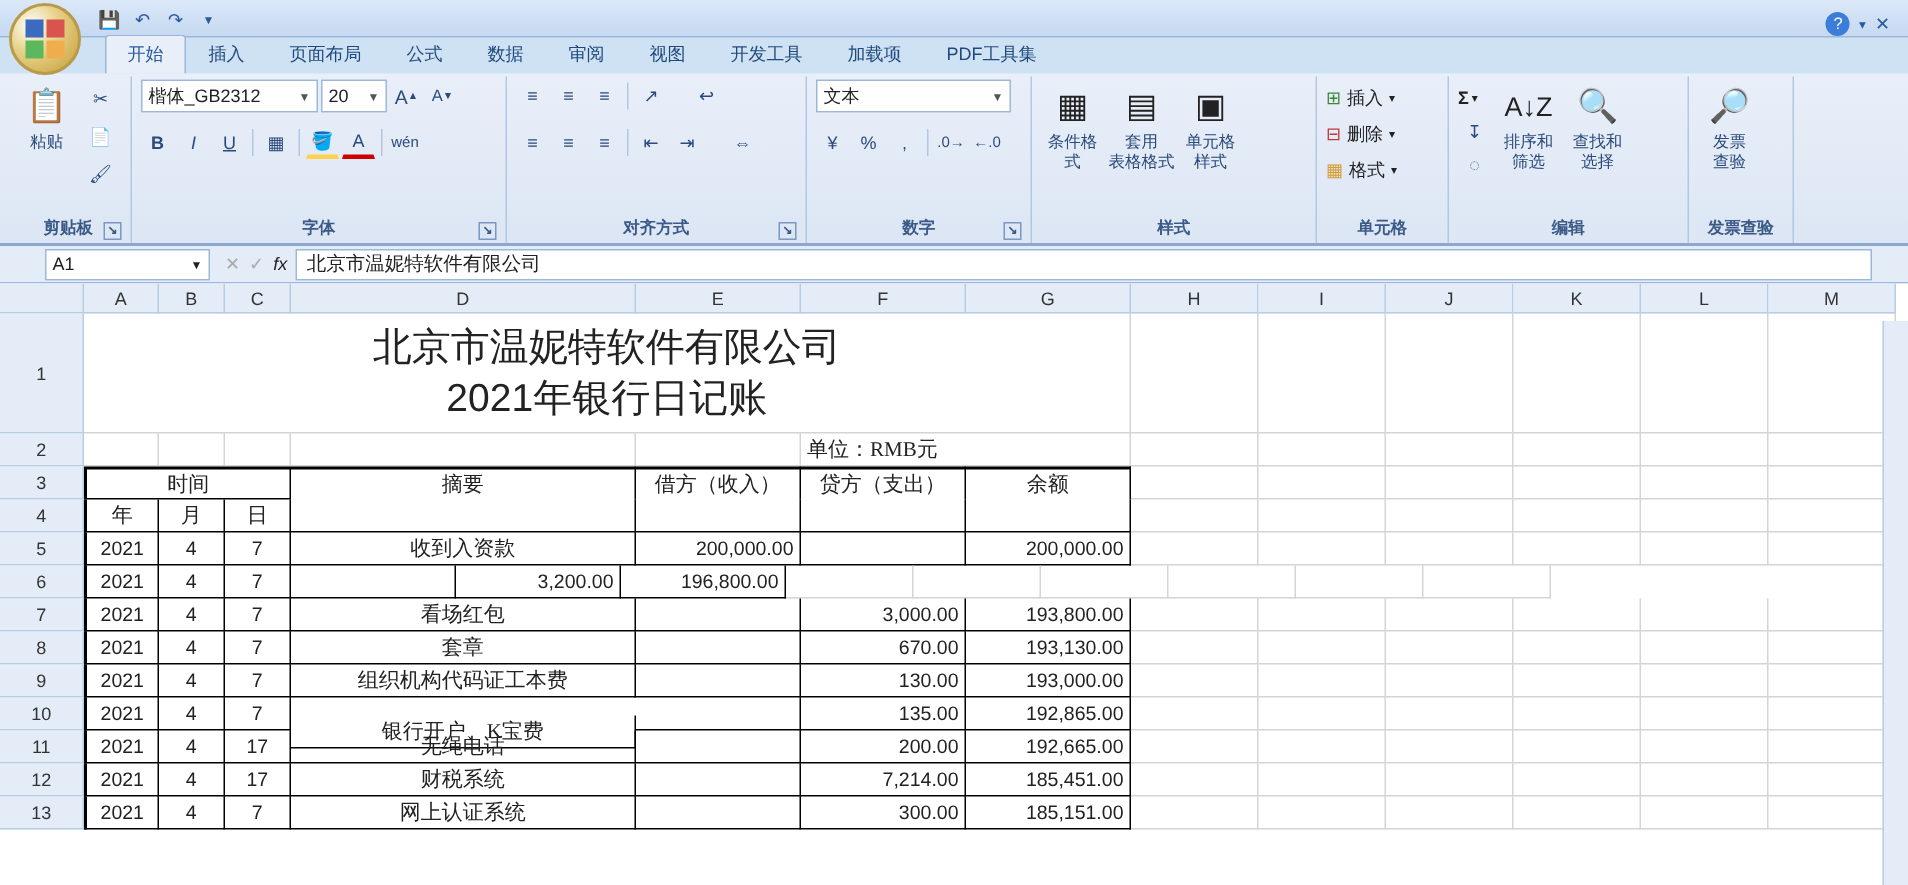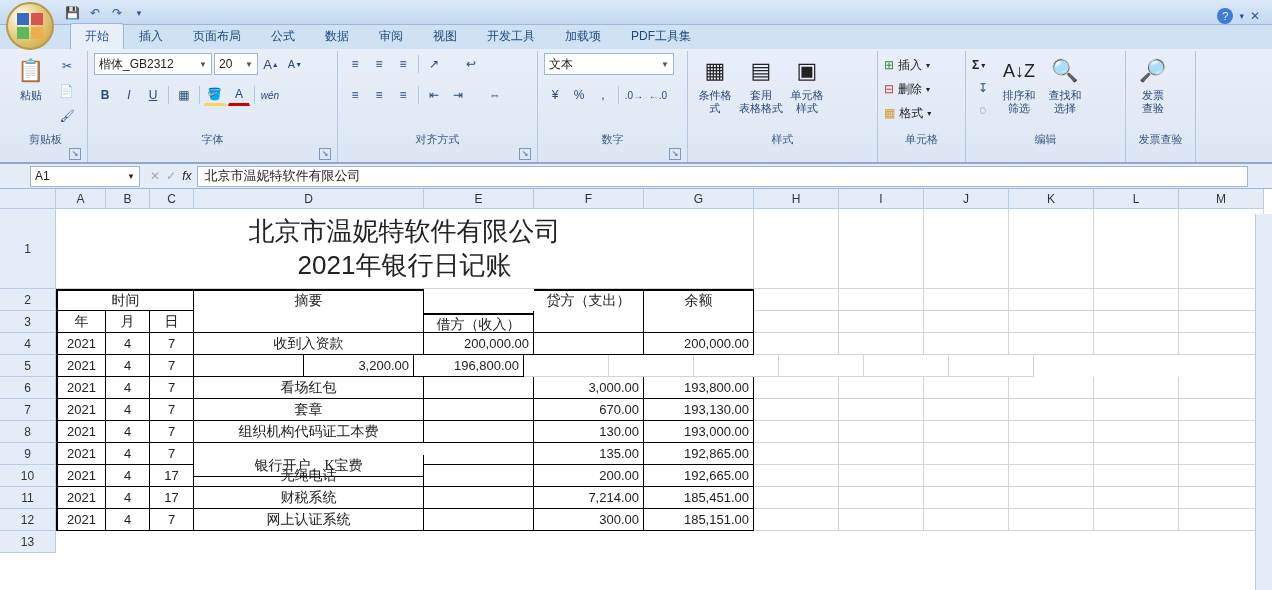--- a/index.html
+++ b/index.html
@@ -14,21 +14,21 @@
 .qat-item { width:18px; height:18px; display:flex; align-items:center; justify-content:center; color:#2a5a9e; }
 .tabs { height:24px; display:flex; align-items:flex-end; margin-left:70px; }
 .tab { padding:4px 14px; color:#1f497d; cursor:pointer; border:1px solid transparent; border-bottom:none; font-size:12px; }
 .tab.active { background:#e9eff9; border-color:#9bb7d9; border-top-left-radius:3px; border-top-right-radius:3px; color:#2a5a9e; }
 .help-area { margin-left:auto; display:flex; align-items:center; gap:6px; padding-right:12px; color:#2a5a9e; }
 
 
 .ribbon { height:115px; background:linear-gradient(#e9eff9,#dce6f4); border-bottom:2px solid #8ba8ce; display:flex; padding:2px 4px 0 4px; }
 .group { border-right:1px solid #b4c7e0; padding:2px 6px 0 6px; display:flex; flex-direction:column; }
 .group-body { flex:1; display:flex; align-items:flex-start; gap:4px; }
-.group-label { text-align:center; font-size:11px; color:#3b5a88; padding:2px 0 15px; position:relative; }
+.group-label { text-align:center; font-size:11px; color:#3b5a88; padding:2px 0 3px; position:relative;font-weight:bold; }
 .group-label .launcher { position:absolute; right:0; bottom:2px; width:12px; height:12px; border:1px solid #7a98c2; font-size:8px; line-height:10px; text-align:center; color:#3b5a88; }
 .big-btn { width:42px; display:flex; flex-direction:column; align-items:center; gap:2px; padding:2px; cursor:pointer; }
 .big-btn .ico { width:32px; height:32px; display:flex; align-items:center; justify-content:center; font-size:22px; }
 .big-btn .lbl { font-size:11px; text-align:center; line-height:13px; color:#2a4a7a; }
 .small-row { display:flex; gap:2px; }
 .small-btn { width:22px; height:22px; border:1px solid transparent; display:flex; align-items:center; justify-content:center; cursor:pointer; font-size:12px; color:#2a4a7a; }
 .combo { height:22px; border:1px solid #9bb7d9; background:#fff; display:flex; align-items:center; padding:0 4px; font-size:12px; }
 .combo .dd { margin-left:auto; font-size:8px; color:#555; }
 .vcol { display:flex; flex-direction:column; gap:3px; }
 .sep { width:1px; background:#b4c7e0; margin:2px 2px; }
@@ -140,21 +140,21 @@
           </div>
         <div class="small-btn">
             <u>U</u>
           </div>
         <div class="sep"></div>
         <div class="small-btn">▦</div>
         <div class="sep"></div>
         <div class="small-btn" style="border-bottom:3px solid #ffd24d;">🪣</div>
         <div class="small-btn" style="border-bottom:3px solid #c00;">A</div>
         <div class="sep"></div>
-        <div class="small-btn" style="font-size:10px;font-style:italic;">wén</div>
+        <div class="small-btn" style="font-size:10px;">wén</div>
       </div>
     </div>
     <div class="group-label"><span>字体</span><span class="launcher">↘</span></div>
   </div>
 
   <div class="group" style="width:200px;">
     <div class="group-body vcol">
       <div class="small-row">
         <div class="small-btn">≡</div>
         <div class="small-btn">≡</div>
@@ -329,23 +329,37 @@
           </div>
         </div>
         <div class="cell " style="width: 85px; height: 80px;"></div>
         <div class="cell " style="width: 85px; height: 80px;"></div>
         <div class="cell " style="width: 85px; height: 80px;"></div>
         <div class="cell " style="width: 85px; height: 80px;"></div>
         <div class="cell " style="width: 85px; height: 80px;"></div>
         <div class="cell " style="width: 85px; height: 80px;"></div>
       </div>
       <div class="row" style="height: 22px;">
+        <div class="cell " style="width: 50px; height: 22px;"></div>
+        <div class="cell " style="width: 44px; height: 22px;"></div>
+        <div class="cell " style="width: 44px; height: 22px;"></div>
+        <div class="cell " style="width: 230px; height: 22px;"></div>
+        <div class="cell " style="width: 110px; height: 22px;"></div>
+        <div class="cell " style="width: 220px; height: 22px; justify-content: flex-start;">单位：RMB元</div>
+        <div class="cell " style="width: 85px; height: 22px;"></div>
+        <div class="cell " style="width: 85px; height: 22px;"></div>
+        <div class="cell " style="width: 85px; height: 22px;"></div>
+        <div class="cell " style="width: 85px; height: 22px;"></div>
+        <div class="cell " style="width: 85px; height: 22px;"></div>
+        <div class="cell " style="width: 85px; height: 22px;"></div>
+      </div>
+      <div class="row" style="height: 22px;">
         <div class="cell hdr bord-t bord-l bord-ib bord-ir" style="width: 138px; height: 22px;">时间</div>
         <div class="cell hdr bord-t bord-ir" style="width: 230px; height: 22px; border-bottom: none;">摘要</div>
-        <div class="cell hdr bord-t bord-ir" style="width: 110px; height: 22px; border-bottom: none; margin-top: 24px;">借方（收入）</div>
+        <div class="cell hdr bord-t bord-ir" style="width: 110px; height: 22px; border-bottom: none;">借方（收入）</div>
         <div class="cell hdr bord-t bord-ir" style="width: 110px; height: 22px; border-bottom: none;">贷方（支出）</div>
         <div class="cell hdr bord-t bord-ir bord-r" style="width: 110px; height: 22px; border-bottom: none;">余额</div>
         <div class="cell " style="width: 85px; height: 22px;"></div>
         <div class="cell " style="width: 85px; height: 22px;"></div>
         <div class="cell " style="width: 85px; height: 22px;"></div>
         <div class="cell " style="width: 85px; height: 22px;"></div>
         <div class="cell " style="width: 85px; height: 22px;"></div>
         <div class="cell " style="width: 85px; height: 22px;"></div>
       </div>
       <div class="row" style="height: 22px;">

